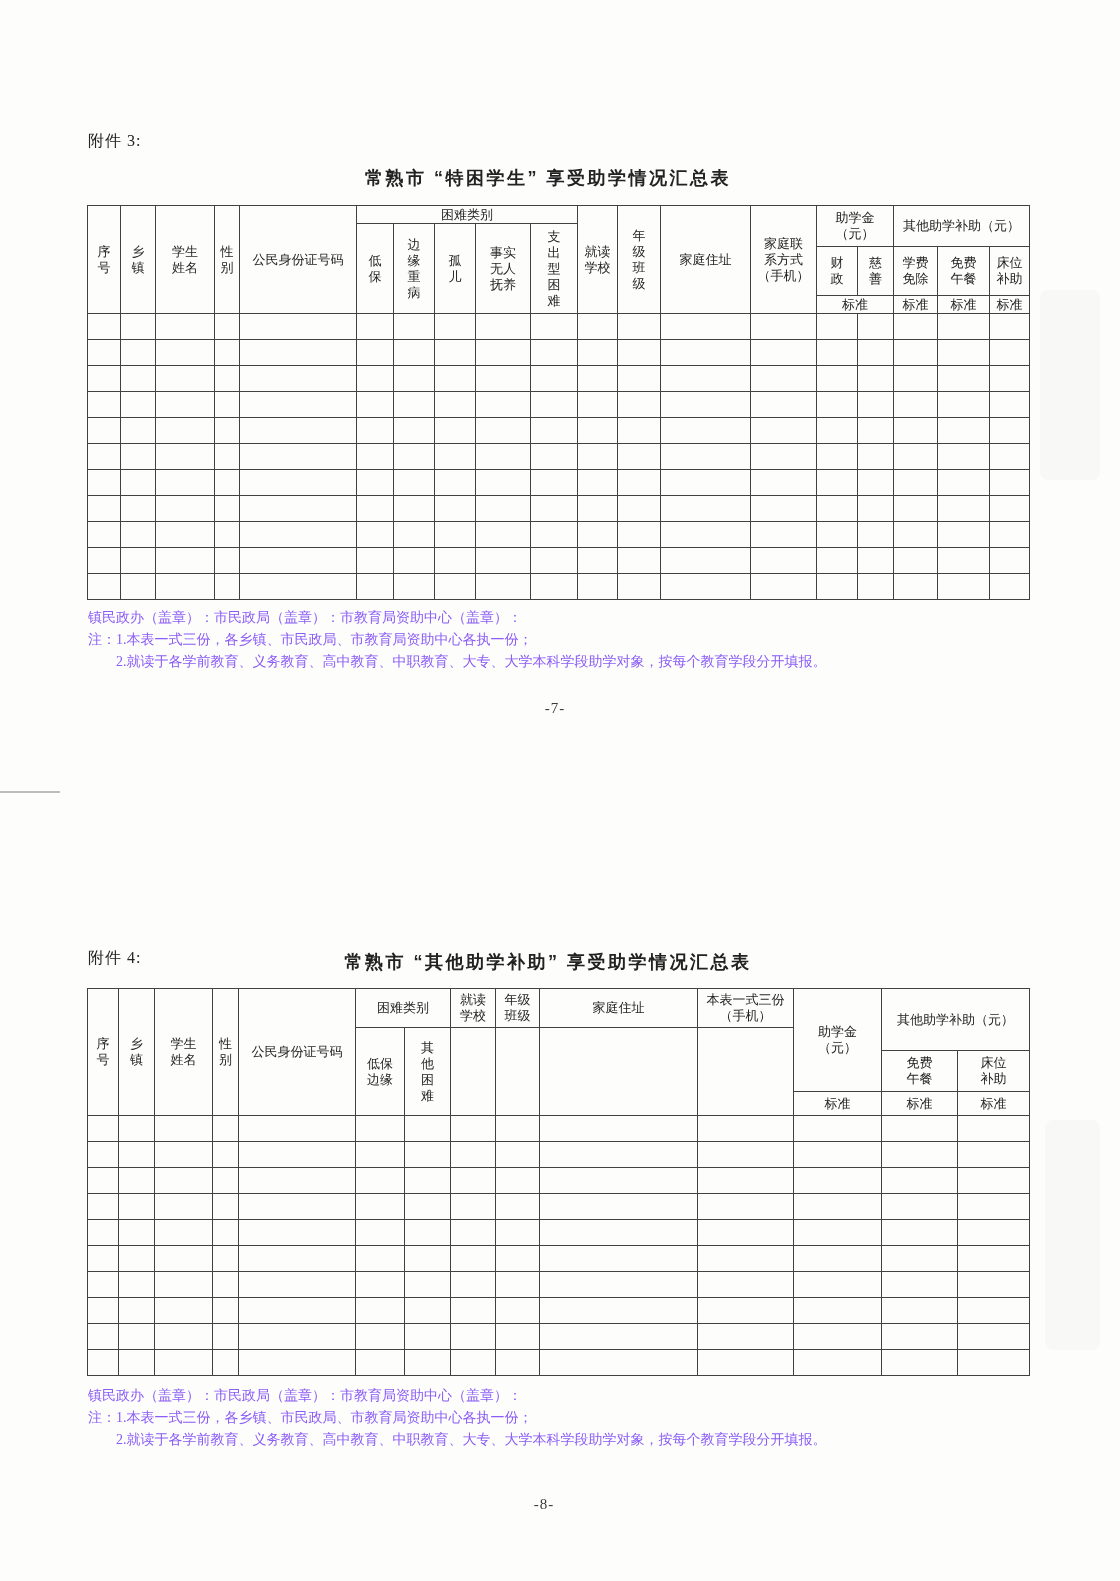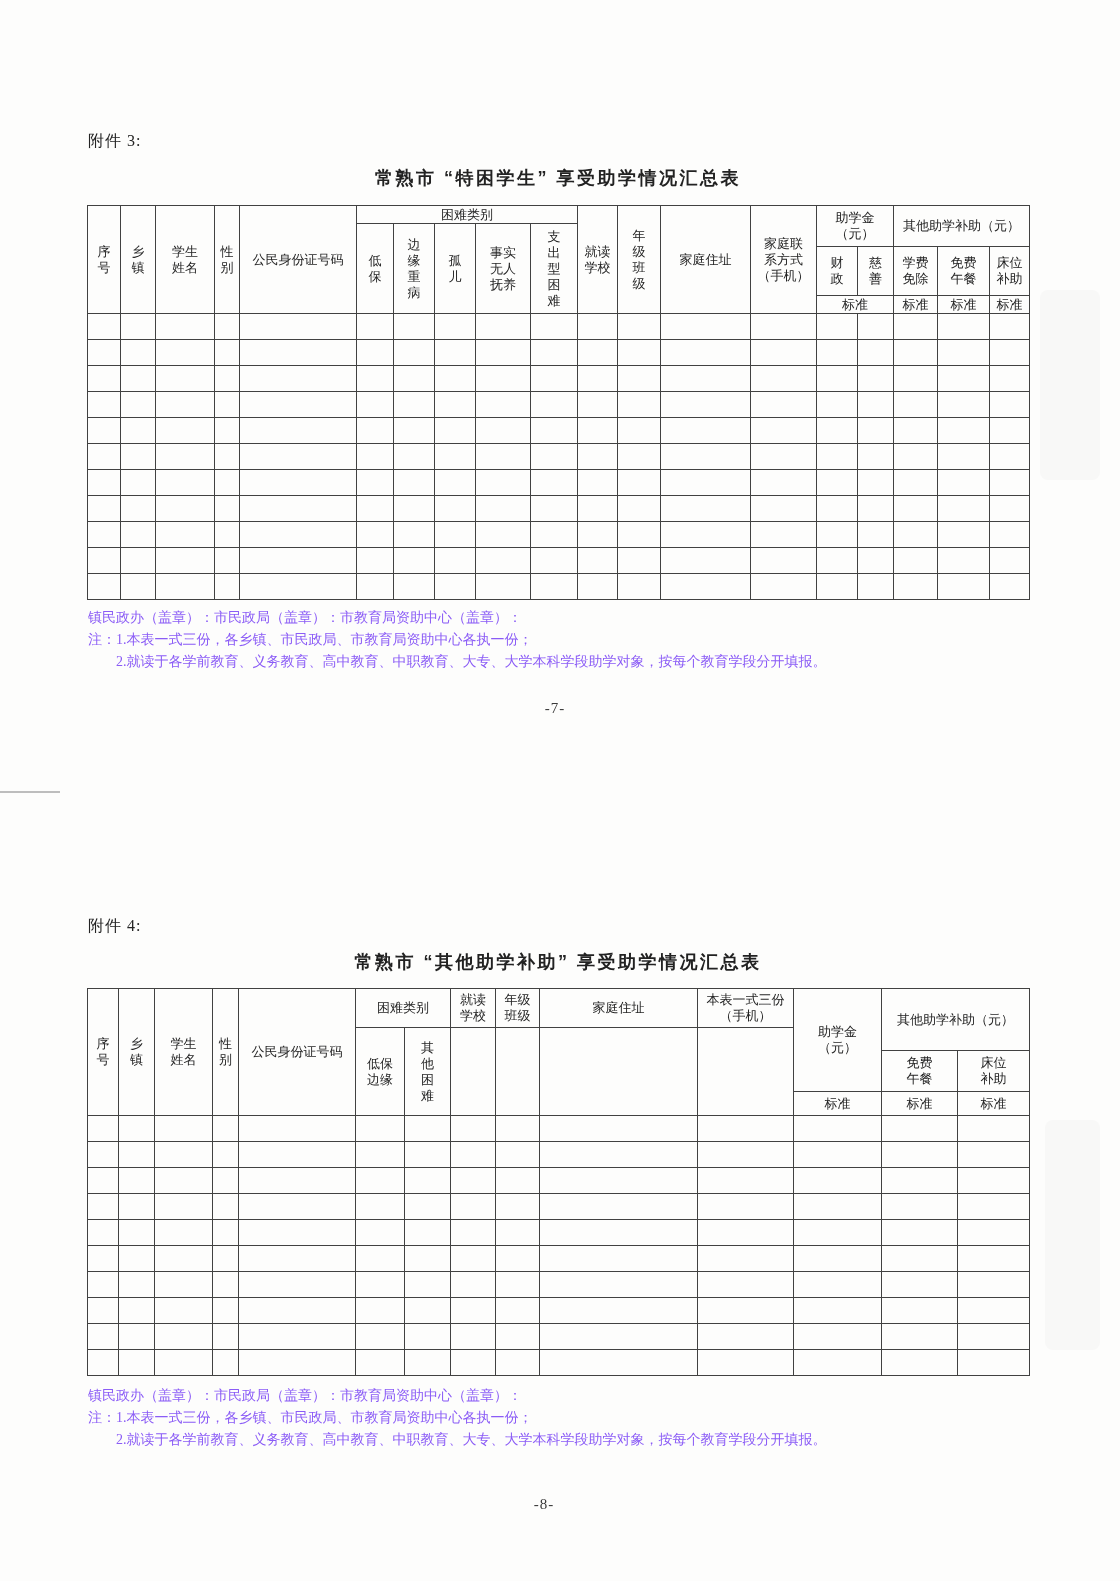--- a/index.html
+++ b/index.html
@@ -14,21 +14,21 @@
   }
   .abs { position: absolute; }
 
   .attachment-label {
     left: 88px;
     font-size: 16px;
     letter-spacing: 1px;
     color: #242424;
   }
   .doc-title {
-    left: 87px; width: 942px;
+    left: 77px; width: 942px;
     text-align: center;
     font-family: "Liberation Sans", "DejaVu Sans", sans-serif;
     font-weight: 700;
     font-size: 18px;
     letter-spacing: 2.5px;
     color: #222222;
   }
 
   table.form {
     position: absolute;
@@ -424,21 +424,21 @@
   <div>注：1.本表一式三份，各乡镇、市民政局、市教育局资助中心各执一份；</div>
   <div class="note2">2.就读于各学前教育、义务教育、高中教育、中职教育、大专、大学本科学段助学对象，按每个教育学段分开填报。</div>
 </div>
 
 <div class="abs page-number" id="page-num-7" style="top:700px">-7-</div>
 
 <div class="abs page-break-line"></div>
 <div class="abs scan-smudge" style="left:1040px;top:290px;width:60px;height:190px"></div>
 <div class="abs scan-smudge" style="left:1045px;top:1120px;width:55px;height:230px"></div>
 
-<div class="abs attachment-label" style="top:916px">附件 4:</div>
+<div class="abs attachment-label" style="top:948px">附件 4:</div>
 
 <div class="abs doc-title" style="top:950px">常熟市 “其他助学补助” 享受助学情况汇总表</div>
 
 <table class="form" id="table2">
   <colgroup>
     <col style="width:31px">
       <col style="width:36px">
       <col style="width:58px">
     <col style="width:26px">
       <col style="width:117px">

